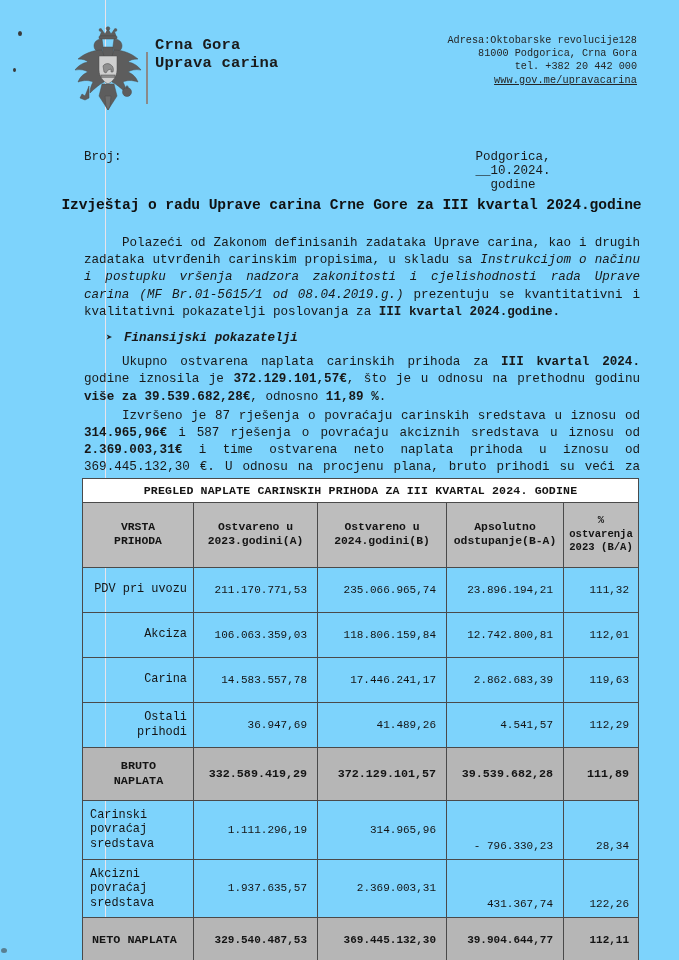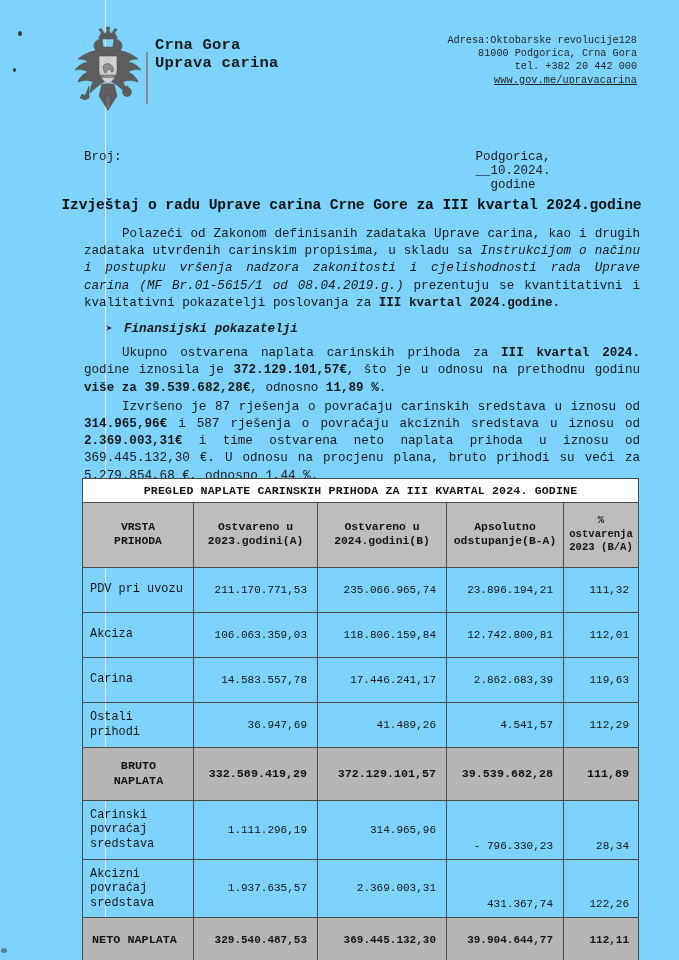--- a/index.html
+++ b/index.html
@@ -106,21 +106,21 @@
     font-size: 14.6px;
     font-weight: bold;
     letter-spacing: -.1px;
     color: #111;
     margin-left: 36px;
   }
 
   
   .body {
     position: absolute;
-    left: 84px; top: 226px;
+    left: 84px; top: 235px;
     width: 556px;
     font-size: 12.6px;
     line-height: 17.2px;
     color: #181818;
   }
   .para {
     text-align: justify;
     text-justify: inter-word;
     margin: 0 0 2px 0;
     text-indent: 38px;
@@ -205,21 +205,21 @@
   }
   tr.total td.label {
     text-align: center;
     font-size: 11.8px;
     line-height: 15px;
   }
   tr.total td.num { font-size: 11.7px; }
   tr.neto td { background: #b6b6b6; font-weight: bold; }
   tr.neto td.label { text-align: left; padding-left: 9px !important; font-size: 11.8px; }
   tr.tall td { height: 38px; }
-  tr.mid td { height: 30px; }
+  tr.mid td { height: 30px; text-align: right; }
   td.bottomnum { vertical-align: bottom; padding-bottom: 7px !important; }
 </style>
 </head>
 <body>
 
 <div class="page">
 
   <div class="margin-line"></div>
   <div class="speck s1"></div>
   <div class="speck s2"></div>

